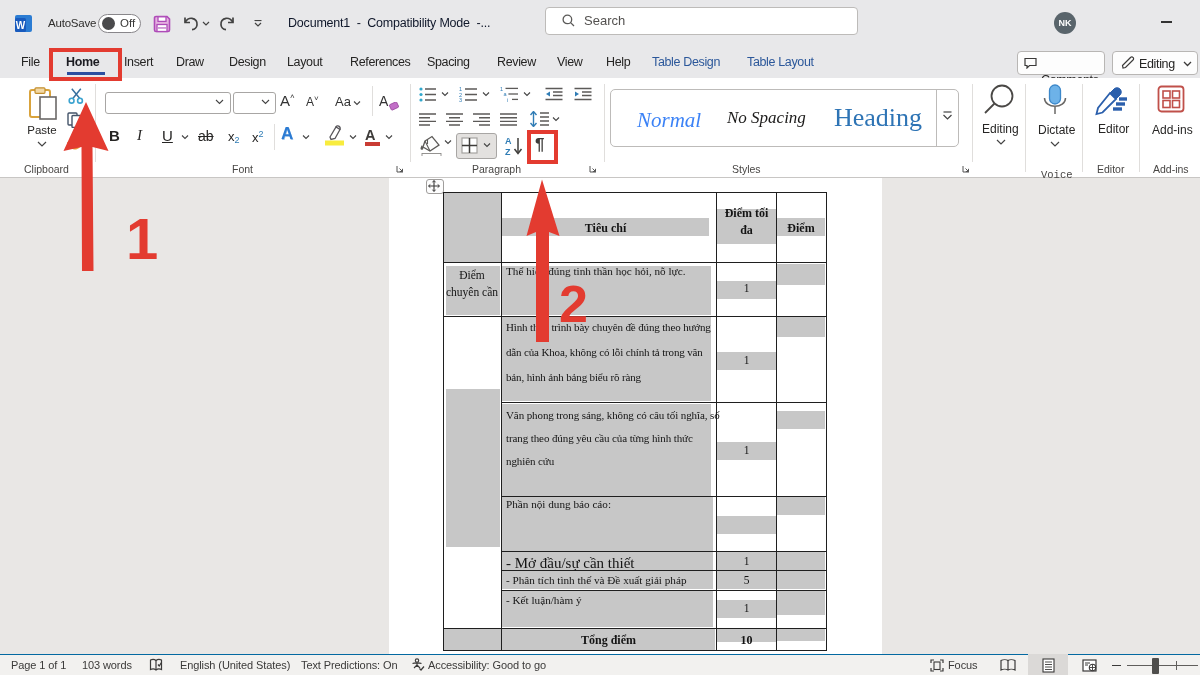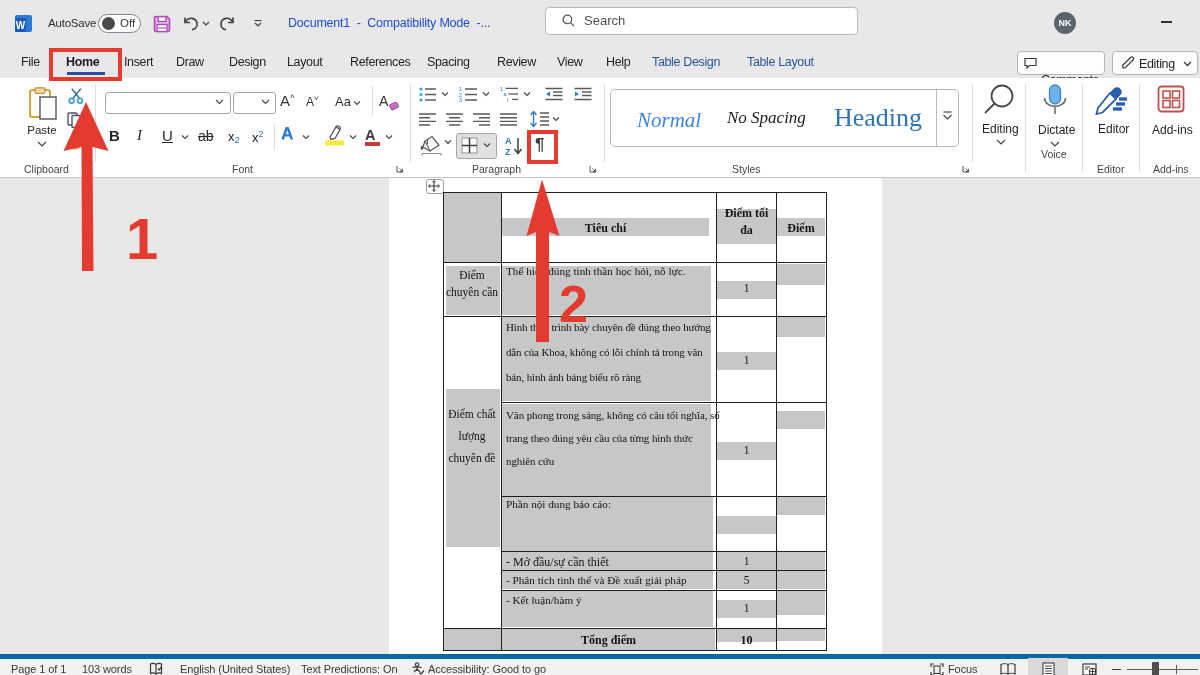--- a/index.html
+++ b/index.html
@@ -46,21 +46,21 @@
 
   <svg class="abs" style="left:219px;top:16px;" width="16" height="15" viewBox="0 0 16 15">
     <path d="M14 1.5 L14 6.5 L9 6.5" fill="none" stroke="#424242" stroke-width="1.7"></path>
     <path d="M13.7 6 C12 3.2 9.4 2 7 2.3 C3.5 2.8 1.5 5.6 2 9 C2.4 11.6 4.5 13.5 7 13.7" fill="none" stroke="#424242" stroke-width="1.7"></path>
   </svg>
 
   <svg class="abs" style="left:254px;top:20px;" width="8" height="7" viewBox="0 0 8 7">
     <path d="M0.5 0.5 L7.5 0.5" stroke="#424242" stroke-width="1.2"></path>
     <path d="M1 3 L4 6 L7 3" fill="none" stroke="#424242" stroke-width="1.2"></path>
   </svg>
-  <div class="abs" style="left:288px;top:16px;font-size:12.5px;letter-spacing:-0.2px;color:#1d4ed8;">Document1&nbsp; -&nbsp; Compatibility Mode&nbsp; -...</div>
+  <div class="abs" style="left:288px;top:16px;font-size:12.5px;letter-spacing:-0.2px;color:#0f172a;">Document1&nbsp; -&nbsp; Compatibility Mode&nbsp; -...</div>
 
   <div class="abs" style="left:545px;top:7px;width:311px;height:26px;background:#fff;border:1px solid #bdbbb9;border-radius:4px;"></div>
   <svg class="abs" style="left:562px;top:14px;" width="13" height="13" viewBox="0 0 13 13">
     <circle cx="5.4" cy="5.4" r="4.3" fill="none" stroke="#5b5a58" stroke-width="1.3"></circle>
     <path d="M8.6 8.6 L12 12" stroke="#5b5a58" stroke-width="1.3"></path>
   </svg>
   <div class="abs" style="left:584px;top:13px;font-size:13px;color:#53514f;">Search</div>
 
   <div class="abs" style="left:1054px;top:12px;width:22px;height:22px;border-radius:50%;background:#59646b;color:#fff;font-size:9px;font-weight:bold;text-align:center;line-height:22px;">NK</div>
 
@@ -300,21 +300,21 @@
 
   <svg class="abs" style="left:1042px;top:6px;" width="26" height="32" viewBox="0 0 26 32">
     <rect x="7.5" y="1" width="11" height="19" rx="5.5" fill="#6db2e8" stroke="#3c87c9" stroke-width="1.3"></rect>
     <path d="M2.5 14 C2.5 25 23.5 25 23.5 14" fill="none" stroke="#6a6866" stroke-width="1.5"></path>
     <path d="M13 23 L13 30" stroke="#6a6866" stroke-width="1.5"></path>
   </svg>
   <div class="abs" style="left:1038px;top:45px;font-size:12px;color:#262524;">Dictate</div>
   <svg class="abs" style="left:1050px;top:63px;" width="10" height="6" viewBox="0 0 10 6">
       <path d="M1 1 L5 5 L9 1" fill="none" stroke="#444" stroke-width="1.2"></path>
     </svg>
-  <div class="lbl" style="left:1041px;top:70px;">Voice</div>
+  <div class="lbl" style="left:1041px;top:91px;font-family:Liberation Mono, monospace;">Voice</div>
   <div class="abs" style="left:1082px;top:6px;width:1px;height:88px;background:#e0dedc;"></div>
 
   <svg class="abs" style="left:1095px;top:5px;" width="34" height="33" viewBox="0 0 34 33">
     <path d="M3 25 L1.5 31 L7.5 29.5 L21 16 L15 10 Z" fill="none" stroke="#2b5fac" stroke-width="1.8"></path>
     <path d="M15 10 L19 6 A4.2 4.2 0 0 1 25 12 L21 16" fill="#2b5fac" stroke="#2b5fac" stroke-width="1"></path>
     <path d="M24 16 L32 16" stroke="#2b5fac" stroke-width="3.4"></path>
     <path d="M21 21 L30 21" stroke="#2b5fac" stroke-width="3.4"></path>
     <path d="M18 26 L27 26" stroke="#2b5fac" stroke-width="3.4"></path>
   </svg>
   <div class="abs" style="left:1098px;top:44px;font-size:12px;color:#262524;">Editor</div>
@@ -390,41 +390,40 @@
   <div class="hl" style="left:501px;top:392px;width:326px;"></div>
   <div class="hl" style="left:501px;top:412px;width:326px;"></div>
   <div class="hl" style="left:443px;top:450px;width:384px;"></div>
   <div class="hl" style="left:443px;top:472px;width:384px;"></div>
 
   <div class="abs ser" style="left:502px;top:42.5px;width:207px;text-align:center;font-size:12px;font-weight:bold;">Tiêu chí</div>
   <div class="abs ser" style="left:717px;top:27px;width:59px;text-align:center;font-size:12px;font-weight:bold;line-height:17px;">Điểm tối<br>đa</div>
   <div class="abs ser" style="left:777px;top:42.5px;width:48px;text-align:center;font-size:12px;font-weight:bold;">Điểm</div>
 
   <div class="abs ser" style="left:443px;top:89px;width:58px;text-align:center;font-size:11.5px;line-height:16.5px;">Điểm<br>chuyên cần</div>
-  <div class="abs ser" style="left:443px;top:225px;width:58px;text-align:center;font-size:11.5px;line-height:22px;">Điểm chất<br>lượng<br>chuyên đề</div>
 
   <div class="abs ser" style="left:506px;top:87px;white-space:nowrap;font-size:11.2px;">Thể hiện đúng tinh thần học hỏi, nỗ lực.</div>
   <div class="abs ser" style="left:506px;top:136.5px;font-size:11px;letter-spacing:-0.15px;line-height:25px;white-space:nowrap;">Hình thức trình bày chuyên đề đúng theo hướng<br>dẫn của Khoa, không có lỗi chính tả trong văn<br>bản, hình ảnh bảng biểu rõ ràng</div>
   <div class="abs ser" style="left:506px;top:225.5px;font-size:11px;letter-spacing:-0.1px;line-height:23px;white-space:nowrap;">Văn phong trong sáng, không có câu tối nghĩa, số<br>trang theo đúng yêu cầu của từng hình thức<br>nghiên cứu</div>
   <div class="abs ser" style="left:506px;top:320px;font-size:11.2px;">Phần nội dung báo cáo:</div>
-  <div class="abs ser" style="left:506px;top:376.5px;font-size:12px;">- Mở đầu/sự cần thiết</div>
+  <div class="abs ser" style="left:506px;top:376.5px;font-size:15px;">- Mở đầu/sự cần thiết</div>
   <div class="abs ser" style="left:506px;top:395.5px;font-size:11.2px;">- Phân tích tình thế và Đề xuất giải pháp</div>
   <div class="abs ser" style="left:506px;top:415.5px;font-size:11.2px;">- Kết luận/hàm ý</div>
   <div class="abs ser" style="left:502px;top:455px;width:213px;text-align:center;font-size:12px;font-weight:bold;">Tổng điểm</div>
 
   <div class="abs ser" style="left:717px;top:104px;width:59px;text-align:center;font-size:11.5px;">1</div>
   <div class="abs ser" style="left:717px;top:176px;width:59px;text-align:center;font-size:11.5px;">1</div>
   <div class="abs ser" style="left:717px;top:266px;width:59px;text-align:center;font-size:11.5px;">1</div>
   <div class="abs ser" style="left:717px;top:377px;width:59px;text-align:center;font-size:11.5px;">1</div>
   <div class="abs ser" style="left:717px;top:396px;width:59px;text-align:center;font-size:11.5px;">5</div>
   <div class="abs ser" style="left:717px;top:424px;width:59px;text-align:center;font-size:11.5px;">1</div>
   <div class="abs ser" style="left:717px;top:455px;width:59px;text-align:center;font-size:12px;font-weight:bold;">10</div>
 </div>
 
-<div class="abs" id="statusbar" style="left:0;top:654px;width:1200px;height:21px;background:#f2f1ef;border-top:5px solid #0369a1;box-sizing:border-box;font-size:11px;letter-spacing:-0.1px;color:#3b3a39;">
+<div class="abs" id="statusbar" style="left:0;top:654px;width:1200px;height:21px;background:#f2f1ef;border-top:1px solid #0369a1;box-sizing:border-box;font-size:11px;letter-spacing:-0.1px;color:#3b3a39;">
   <div class="abs" style="left:11px;top:4px;">Page 1 of 1</div>
   <div class="abs" style="left:82px;top:4px;">103 words</div>
   <svg class="abs" style="left:149px;top:3px;" width="15" height="15" viewBox="0 0 15 15">
     <path d="M7 2.5 C5.5 1.2 3 1.2 1.5 2 L1.5 11.5 C3 10.7 5.5 10.7 7 12 C8.5 10.7 11 10.7 12.5 11.5 L12.5 2 C11 1.2 8.5 1.2 7 2.5 Z" fill="none" stroke="#3b3a39" stroke-width="1.2"></path>
     <path d="M7 2.5 L7 12" stroke="#3b3a39" stroke-width="1.2"></path>
     <path d="M9 6.5 L10.2 8 L12.5 4.5" fill="none" stroke="#3b3a39" stroke-width="1.3"></path>
   </svg>
   <div class="abs" style="left:180px;top:4px;">English (United States)</div>
   <div class="abs" style="left:301px;top:4px;">Text Predictions: On</div>
   <svg class="abs" style="left:409px;top:3px;" width="16" height="15" viewBox="0 0 16 15">

